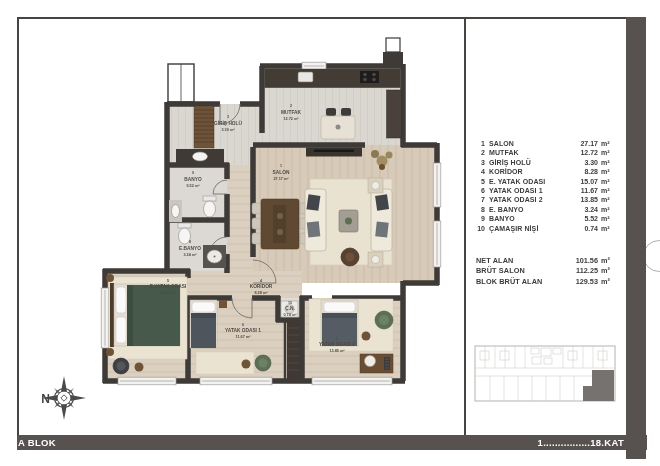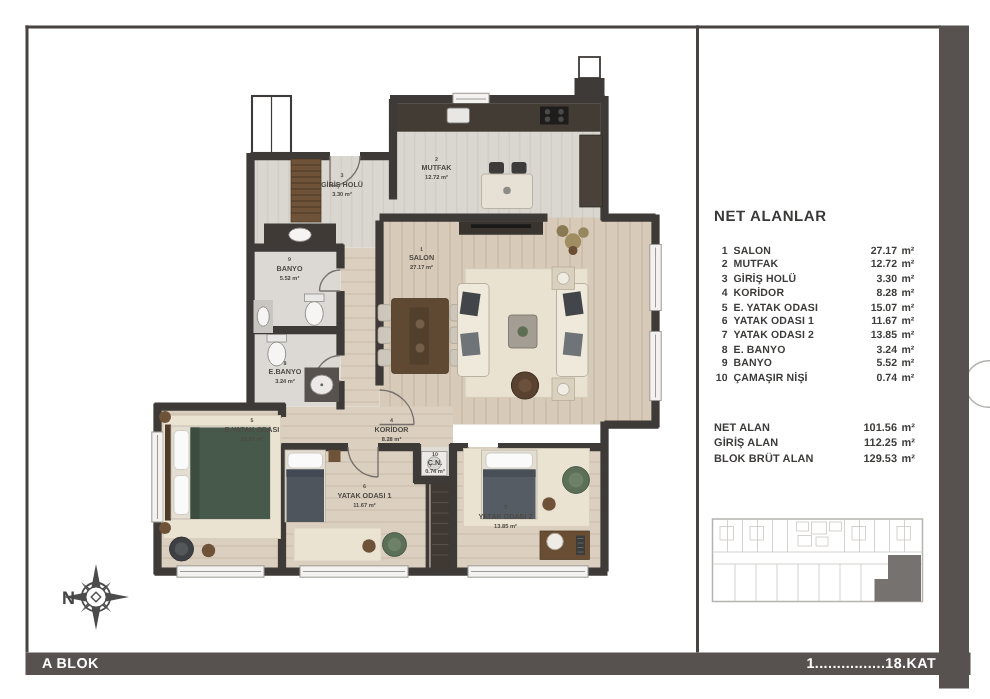--- a/index.html
+++ b/index.html
@@ -6,21 +6,21 @@
   .page{position:relative;width:660px;height:466px;background:#fff;overflow:hidden;
         font-family:"Liberation Sans","DejaVu Sans",sans-serif;color:#3b3a39;}
   .frame-top{position:absolute;left:17px;top:17px;width:610px;height:2px;background:#474340;}
   .frame-left{position:absolute;left:17px;top:17px;width:2px;height:418px;background:#474340;}
   .divider{position:absolute;left:464px;top:17px;width:2px;height:418px;background:#474340;}
   .right-bar{position:absolute;left:626px;top:17px;width:20px;height:442px;background:#575150;z-index:6;}
   .curl-circle{position:absolute;left:643px;top:240px;width:30px;height:30px;border-radius:50%;
                border:1px solid #b3b1ae;z-index:3;}
   .bottom-bar{position:absolute;left:17px;top:435px;width:630px;height:15px;background:#575150;z-index:5;
               display:flex;align-items:center;justify-content:space-between;
-              padding:0 3px 0 11px;box-sizing:border-box;}
+              padding:0 3px 0 1px;box-sizing:border-box;}
   .bottom-bar span{color:#fff;font-weight:bold;font-size:9.5px;letter-spacing:.3px;white-space:nowrap;}
   .plan-svg{position:absolute;left:17px;top:17px;width:447px;height:418px;}
   .compass-svg{position:absolute;left:20px;top:372px;width:80px;height:58px;}
   .legend{position:absolute;left:476px;top:139px;width:138px;}
   .legend-title{font-size:10px;font-weight:bold;letter-spacing:.4px;color:#3a3938;margin-bottom:13px;}
   .lrow{display:flex;align-items:baseline;font-size:7px;font-weight:bold;line-height:9.4px;color:#3d3c3b;}
   .lnum{width:9px;text-align:right;margin-right:4px;flex:none;}
   .lname{flex:1;letter-spacing:.1px;white-space:nowrap;}
   .lval{margin-left:auto;text-align:left;}
   .lunit{width:13px;margin-left:3px;flex:none;}
@@ -304,21 +304,20 @@
       <path d="M44,26 L34,36 L39.5,28.5 Z"></path>
         <path d="M44,26 L34,36 L41.5,30.5 Z"></path>
     </g>
     <circle cx="44" cy="26" r="9.5" fill="none" stroke="#4b4b4b" stroke-width="1.2"></circle>
     <circle cx="44" cy="26" r="6.8" fill="#ffffff" stroke="#4b4b4b" stroke-width="0.8"></circle>
     <polygon points="44,22.8 47.2,26 44,29.2 40.8,26" fill="#ffffff" stroke="#4b4b4b" stroke-width="0.9"></polygon>
     <text x="30" y="30.5" text-anchor="end" font-size="12" font-weight="bold" fill="#454545">N</text>
   </svg>
 
   <div class="legend">
-    <div class="legend-title">NET ALANLAR</div>
     <div class="legend-rows">
       <div class="lrow">
         <span class="lnum">1</span>
         <span class="lname">SALON</span>
         <span class="lval">27.17</span>
         <span class="lunit">m²</span>
       </div>
       <div class="lrow">
         <span class="lnum">2</span>
         <span class="lname">MUTFAK</span>
@@ -374,21 +373,21 @@
         <span class="lunit">m²</span>
       </div>
     </div>
     <div class="legend-totals">
       <div class="lrow">
         <span class="lname">NET ALAN</span>
         <span class="lval">101.56</span>
         <span class="lunit">m²</span>
       </div>
       <div class="lrow">
-        <span class="lname">GİRİŞ ALAN</span>
+        <span class="lname">BRÜT SALON</span>
         <span class="lval">112.25</span>
         <span class="lunit">m²</span>
       </div>
       <div class="lrow">
         <span class="lname">BLOK BRÜT ALAN</span>
         <span class="lval">129.53</span>
         <span class="lunit">m²</span>
       </div>
     </div>
   </div>

